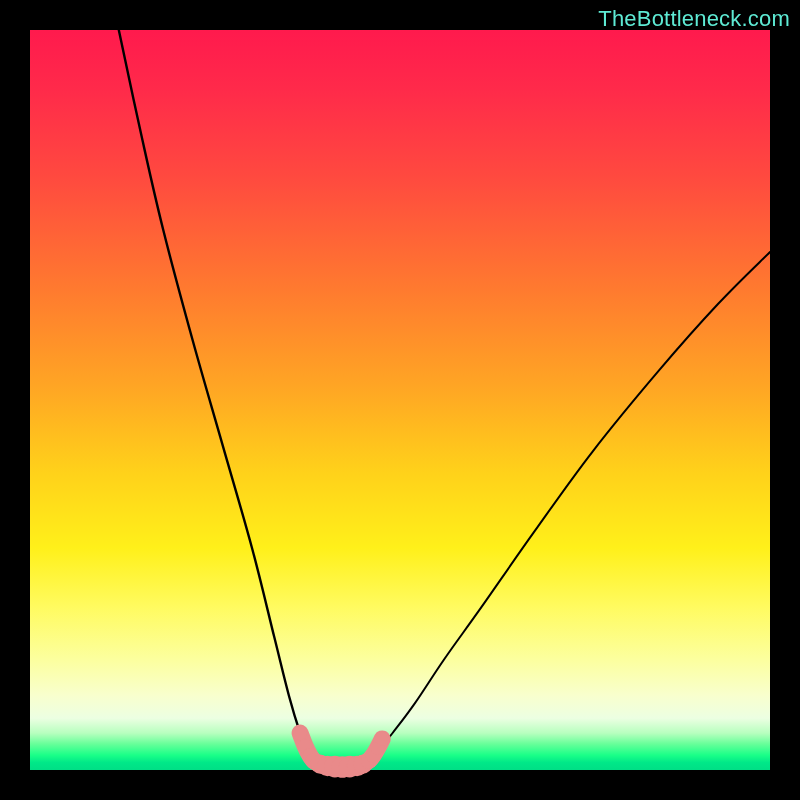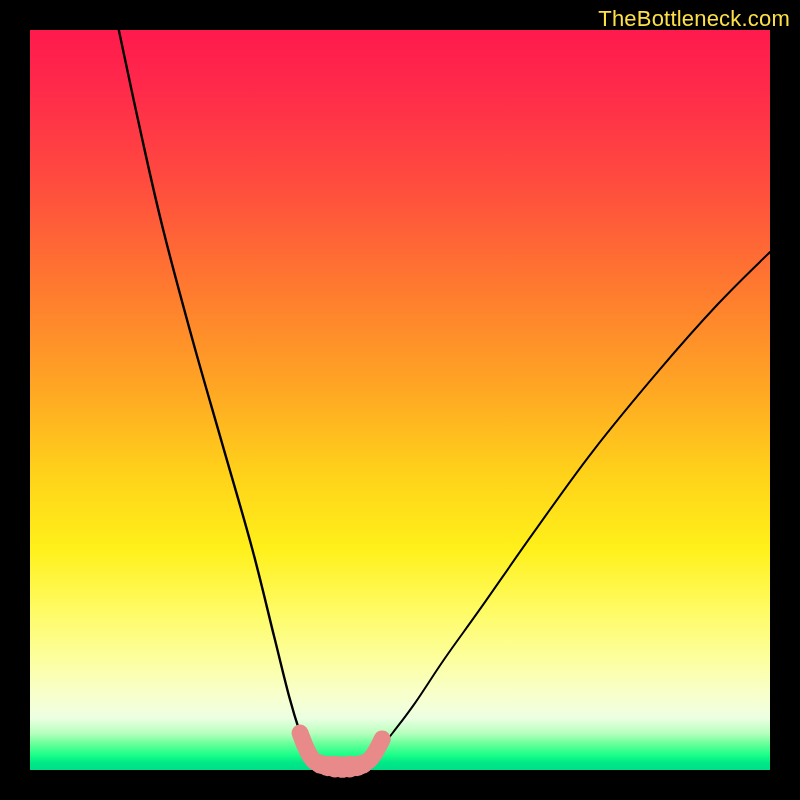--- a/index.html
+++ b/index.html
@@ -43,21 +43,21 @@
       #66ff99 96.5%,
       #1aff88 98%,
       #00e888 99%,
       #00df86 100%
     );
   }
   .watermark {
     position: absolute;
     top: 6px;
     right: 10px;
-    color: #fde047;
+    color: #5eead4;
     font-size: 22px;
     font-weight: 500;
     letter-spacing: 0.2px;
     user-select: none;
   }
   svg.curves {
     position: absolute;
     left: 30px;
     top: 30px;
     width: 740px;

